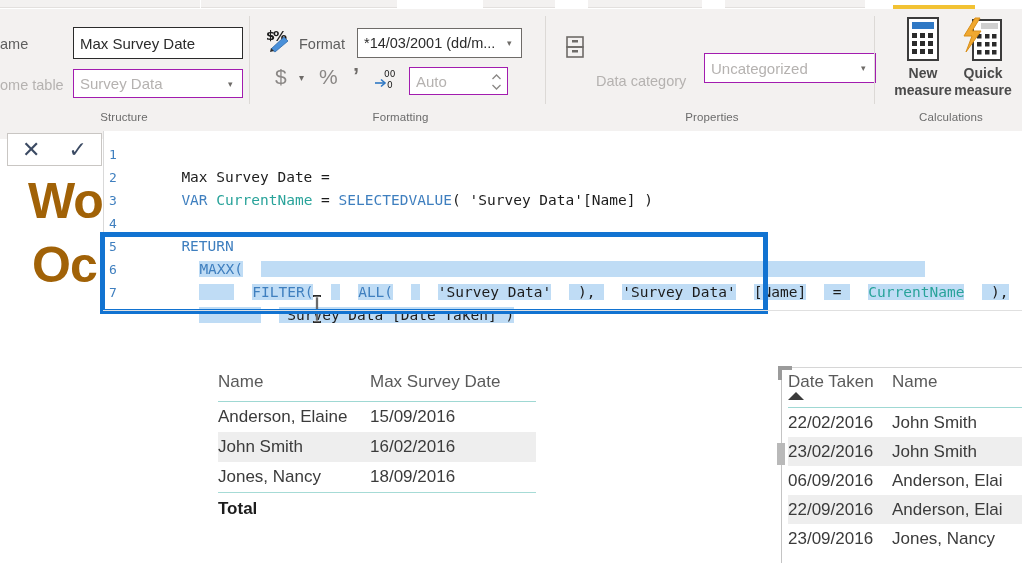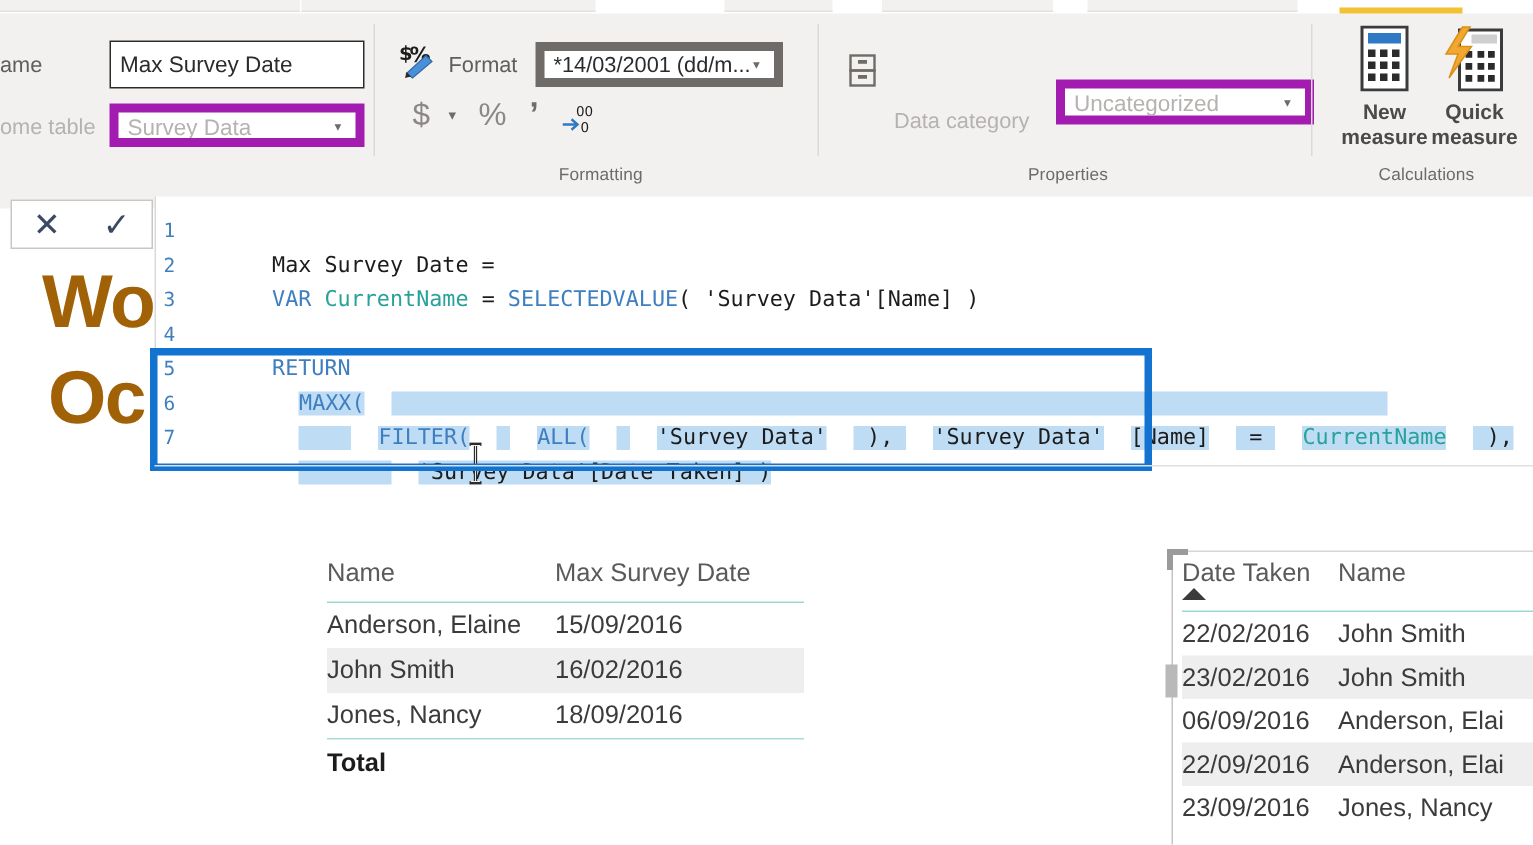--- a/index.html
+++ b/index.html
@@ -43,23 +43,23 @@
     position:absolute; font-size:14.5px; color:#5e5e5e;
     white-space:nowrap;
   }
   .rb-label.dim { color:#b5b2b0; }
   .rb-input {
     position:absolute; background:#ffffff; border:1px solid #2b2b2b;
     font-size:15px; color:#2b2b2b; padding:2px 6px;
     display:flex; align-items:center; white-space:nowrap; overflow:hidden;
   }
   .rb-combo {
-    position:absolute; background:#ffffff; border:6px solid #a21caf;
+    position:absolute; background:#ffffff; border:1px solid #a21caf;
     font-size:15px; color:#b5b2b0; padding:2px 6px;
-    display:flex; white-space:nowrap; overflow:hidden;
+    display:flex; align-items:center; white-space:nowrap; overflow:hidden;
   }
   .rb-combo.active { color:#2b2b2b; border-color:#6e6b68; }
   .caret {
     position:absolute; right:6px; top:50%; margin-top:-3px;
     width:8px; height:6px; color:#6e6b68; font-size:9px; line-height:6px;
   }
 
   
   .ico { position:absolute; }
 
@@ -206,20 +206,21 @@
   <div class="ribbon-group" style="left:0px;width:248px;">
     <span class="rb-label" style="left:0px;top:27px;">ame</span>
     <div class="rb-input" style="left:73px;top:18px;width:170px;height:32px;">
       <span>Max Survey Date</span>
     </div>
     <span class="rb-label dim" style="left:0px;top:68px;">ome table</span>
     <div class="rb-combo" style="left:73px;top:60px;width:170px;height:29px;">
       <span>Survey Data</span>
       <span class="caret">▾</span>
     </div>
+    <div class="group-label">Structure</div>
   </div>
   <div class="group-sep" style="left:249px;"></div>
 
   <div class="ribbon-group" style="left:258px;width:285px;">
 
     <span class="ico" style="left:8px;top:18px;width:30px;height:26px;">
       <svg width="30" height="26" viewBox="0 0 30 26">
         <text x="0" y="13" font-family="DejaVu Sans" font-size="13" font-weight="bold" fill="#1c1c1c">$</text>
         <text x="7" y="14" font-family="DejaVu Sans" font-size="14" font-weight="bold" fill="#1c1c1c">%</text>
         <path d="M5,22 L18,10 L22,14 L9,25 Z" fill="#4a90d9" stroke="#2f6aa8" stroke-width="0.8"></path>
@@ -239,20 +240,29 @@
 
     <span class="ico" style="left:117px;top:58px;width:26px;height:24px;">
       <svg width="26" height="24" viewBox="0 0 26 24">
         <text x="9" y="10" font-family="DejaVu Sans" font-size="9" fill="#1c1c1c">00</text>
         <text x="12" y="21" font-family="DejaVu Sans" font-size="9" fill="#1c1c1c">0</text>
         <path d="M0,16 L9,16" stroke="#2f78c4" stroke-width="1.6"></path>
         <path d="M6,12.5 L10,16 L6,19.5" fill="none" stroke="#2f78c4" stroke-width="1.6"></path>
       </svg>
     </span>
 
+    <div class="rb-combo" style="left:151px;top:58px;width:99px;height:28px;">
+      <span>Auto</span>
+      <span class="ico" style="right:5px;top:4px;">
+        <svg width="11" height="20" viewBox="0 0 11 20">
+          <path d="M1.5,7 L5.5,3 L9.5,7" fill="none" stroke="#8a8785" stroke-width="1.3"></path>
+          <path d="M1.5,13 L5.5,17 L9.5,13" fill="none" stroke="#8a8785" stroke-width="1.3"></path>
+        </svg>
+      </span>
+    </div>
     <div class="group-label">Formatting</div>
   </div>
   <div class="group-sep" style="left:545px;"></div>
 
   <div class="ribbon-group" style="left:552px;width:320px;">
     <span class="ico" style="left:13px;top:26px;width:22px;height:26px;">
       <svg width="22" height="26" viewBox="0 0 22 26">
         <rect x="2" y="2" width="16" height="10" fill="none" stroke="#6e6b68" stroke-width="1.6"></rect>
         <rect x="2" y="12" width="16" height="10" fill="none" stroke="#6e6b68" stroke-width="1.6"></rect>
         <rect x="7" y="5" width="6" height="2.5" fill="#6e6b68"></rect>

